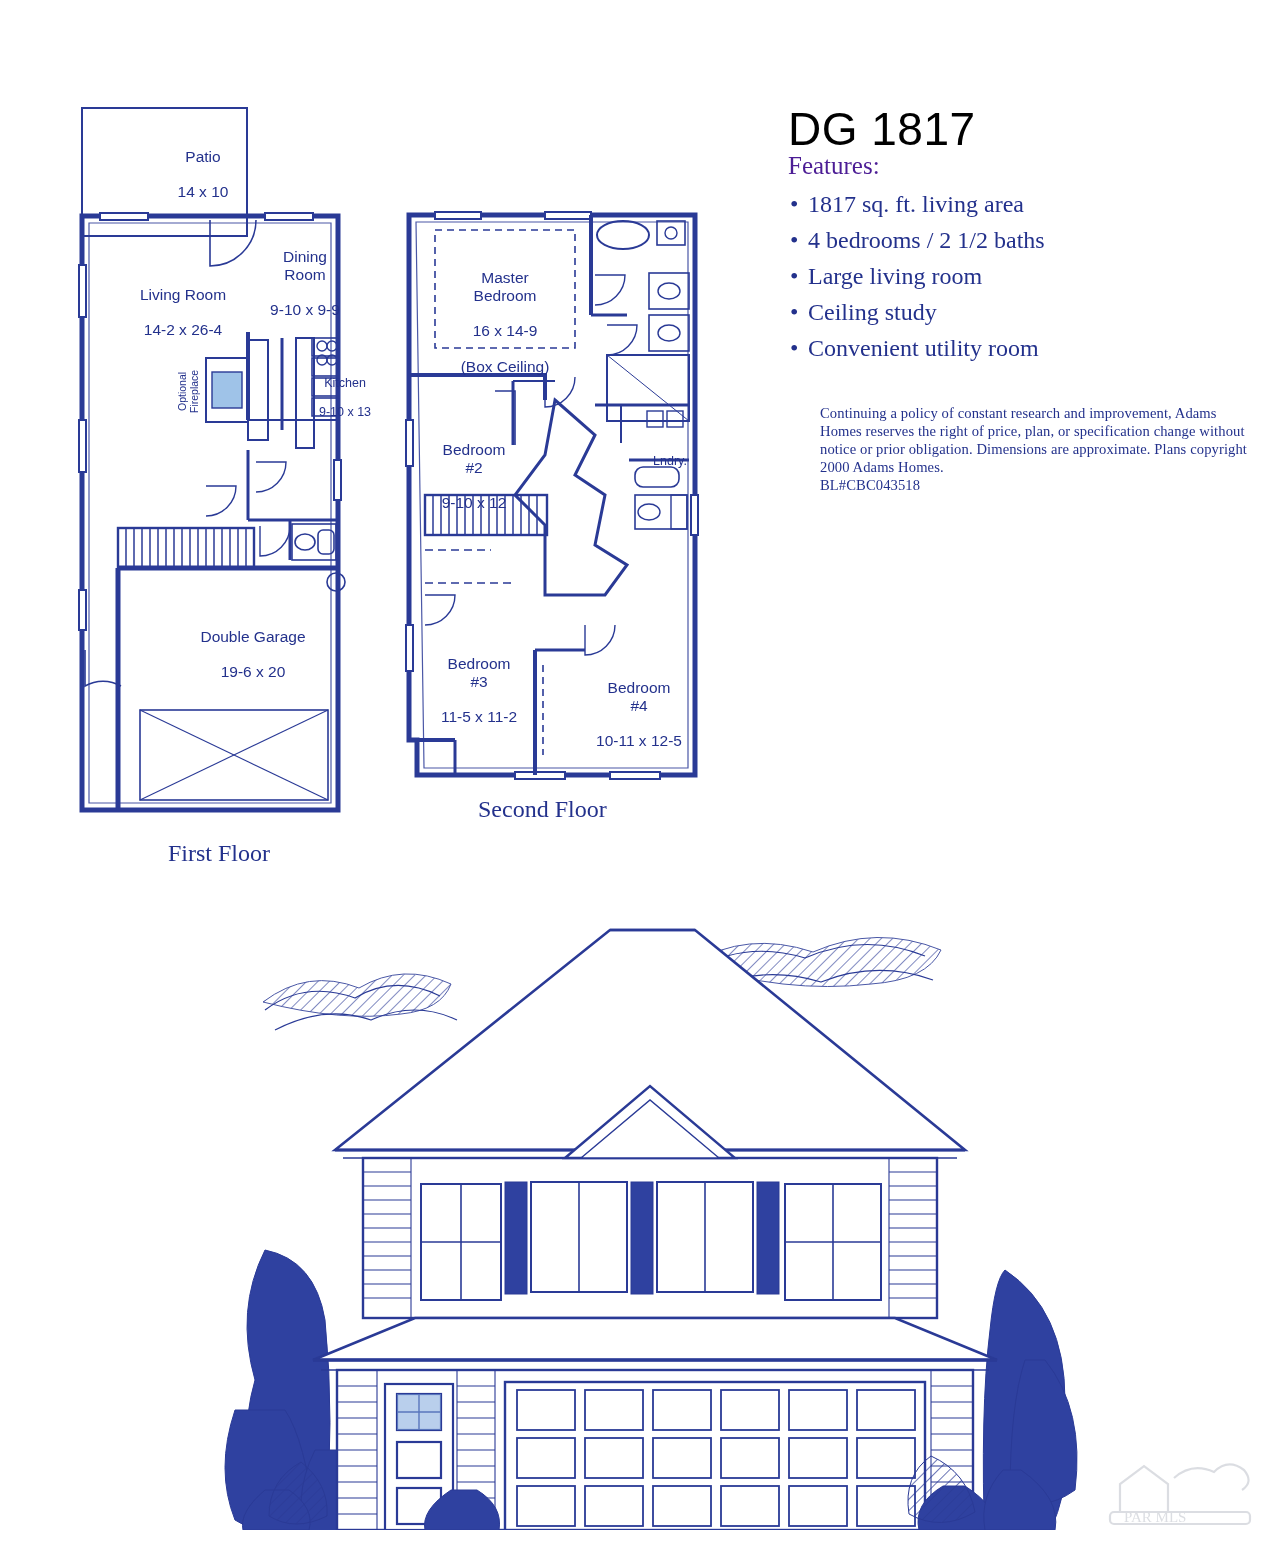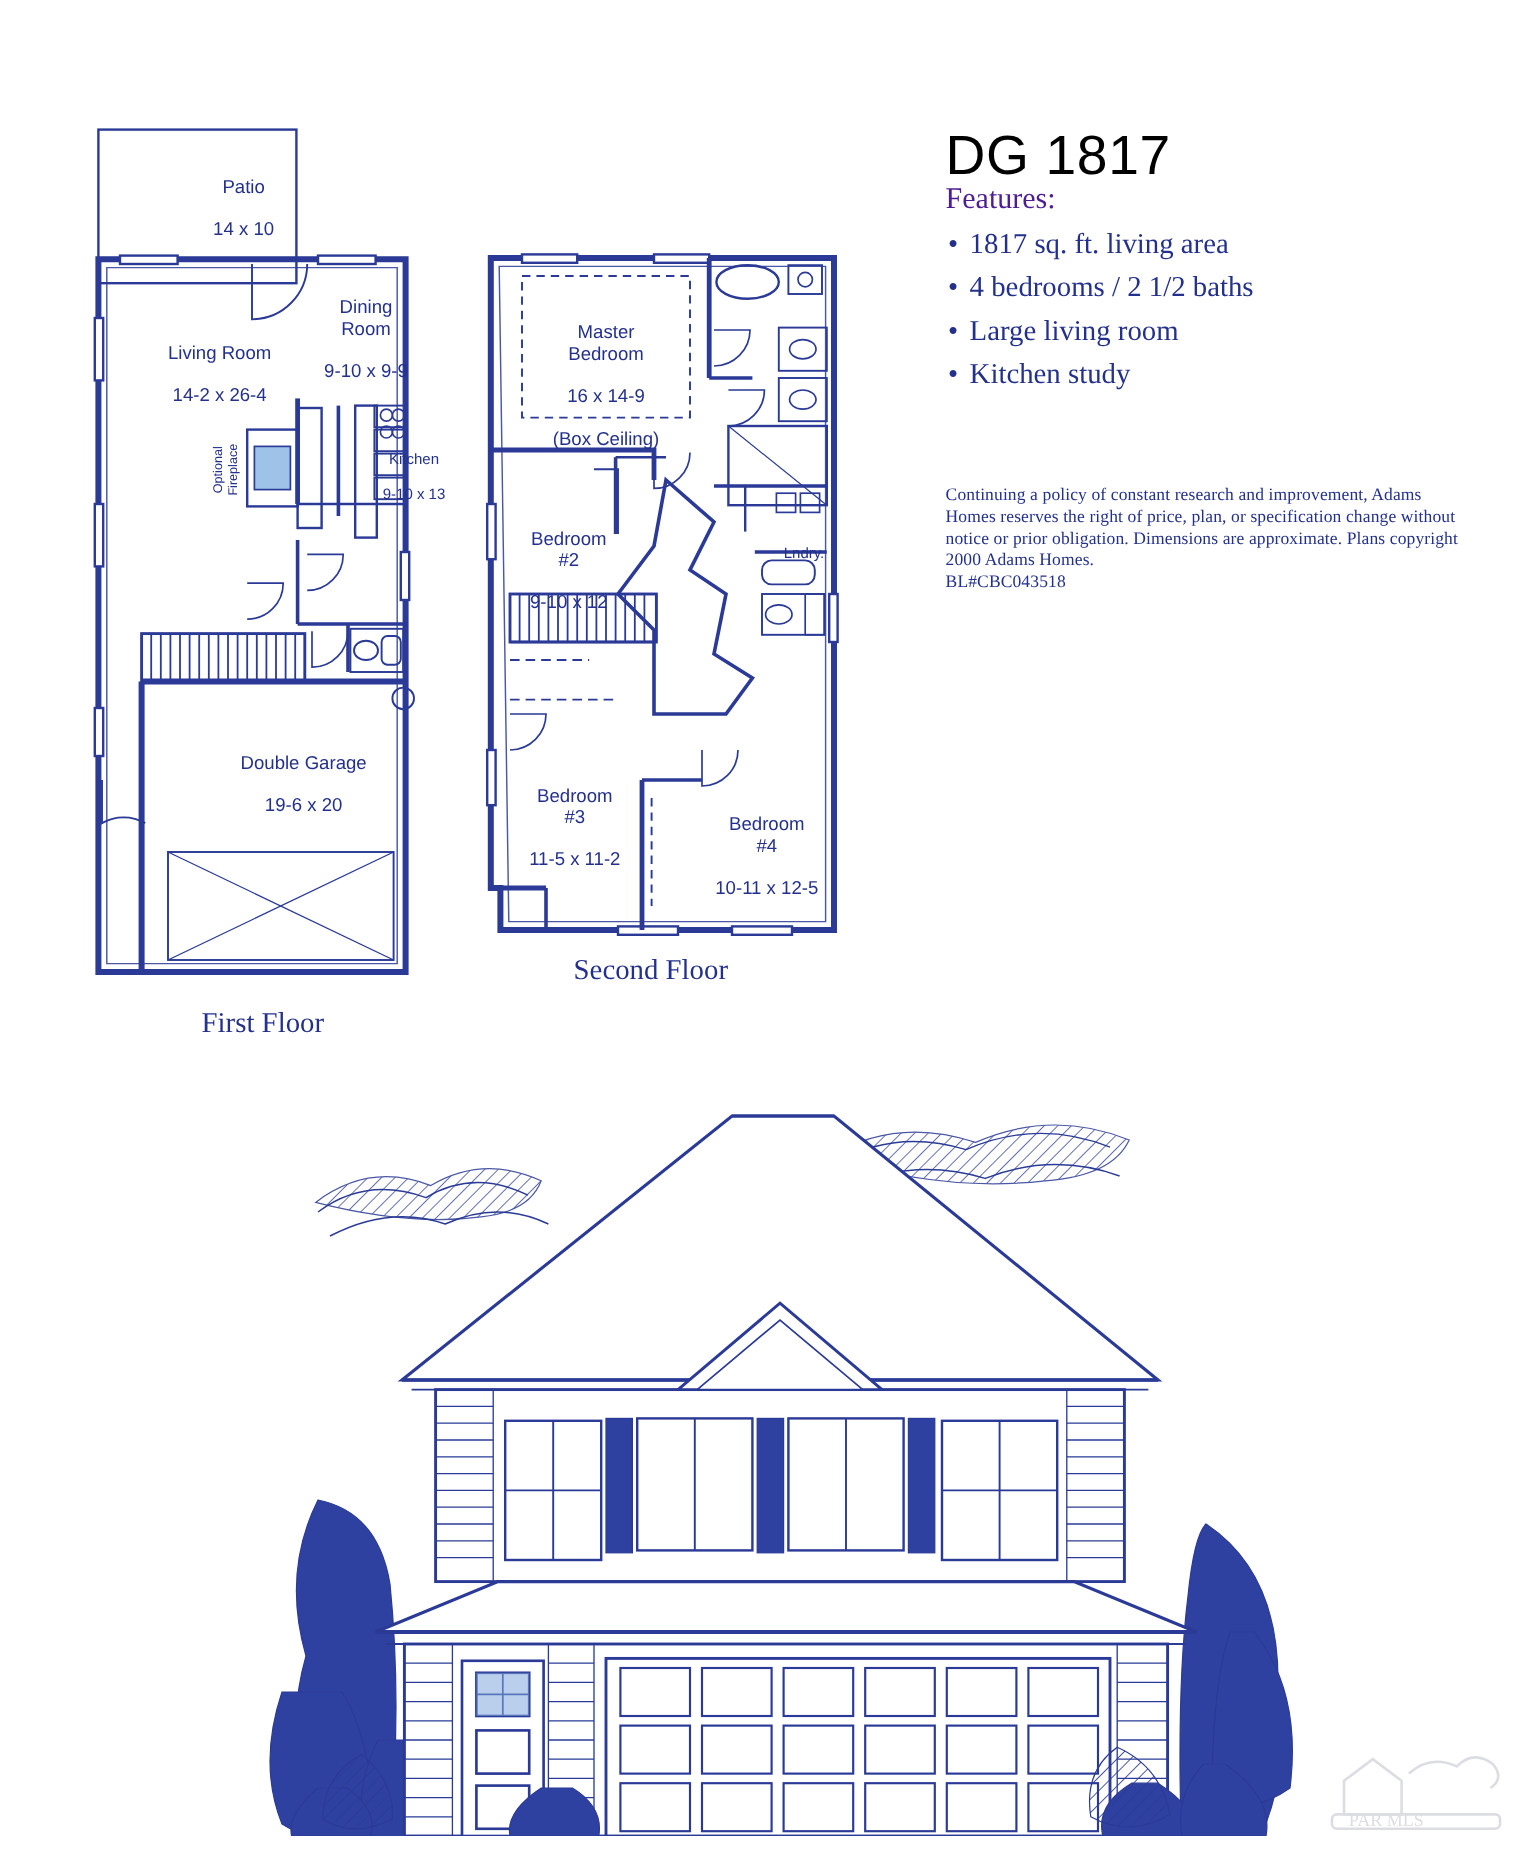--- a/index.html
+++ b/index.html
@@ -63,21 +63,21 @@
     color: #23318c;
   }
   #features-list li::before {
     content: "\2022";
     display: inline-block;
     width: 18px;
     margin-left: 2px;
   }
   #disclaimer {
     position: absolute;
-    left: 788px;
+    left: 820px;
     top: 404px;
     width: 430px;
     font-family: "Liberation Serif", serif;
     font-size: 14.6px;
     line-height: 18px;
     color: #23318c;
     letter-spacing: 0.1px;
   }
 
   .floor-caption {
@@ -109,21 +109,22 @@
 <body>
 
 <div class="page">
 
   <div id="plan-title">DG 1817</div>
   <div id="features-heading">Features:</div>
   <ul id="features-list">
     <li>1817 sq. ft. living area</li>
     <li>4 bedrooms / 2 1/2 baths</li>
     <li>Large living room</li>
-    <li>Kitchen study</li>
+    <li>Ceiling study</li>
+    <li>Convenient utility room</li>
   </ul>
   <div id="disclaimer">
     <span>Continuing a policy of constant research and improvement, Adams Homes reserves the right of price, plan, or specification change without notice or prior obligation.  Dimensions are approximate.  Plans copyright 2000 Adams Homes.</span>
     <br>
     <span>BL#CBC043518</span>
   </div>
 
   <div class="abs" style="left:60px; top:90px; width:340px; height:740px;">
     <svg width="340" height="740" viewBox="0 0 340 740">
       <g stroke="#2a3a96" fill="none">

